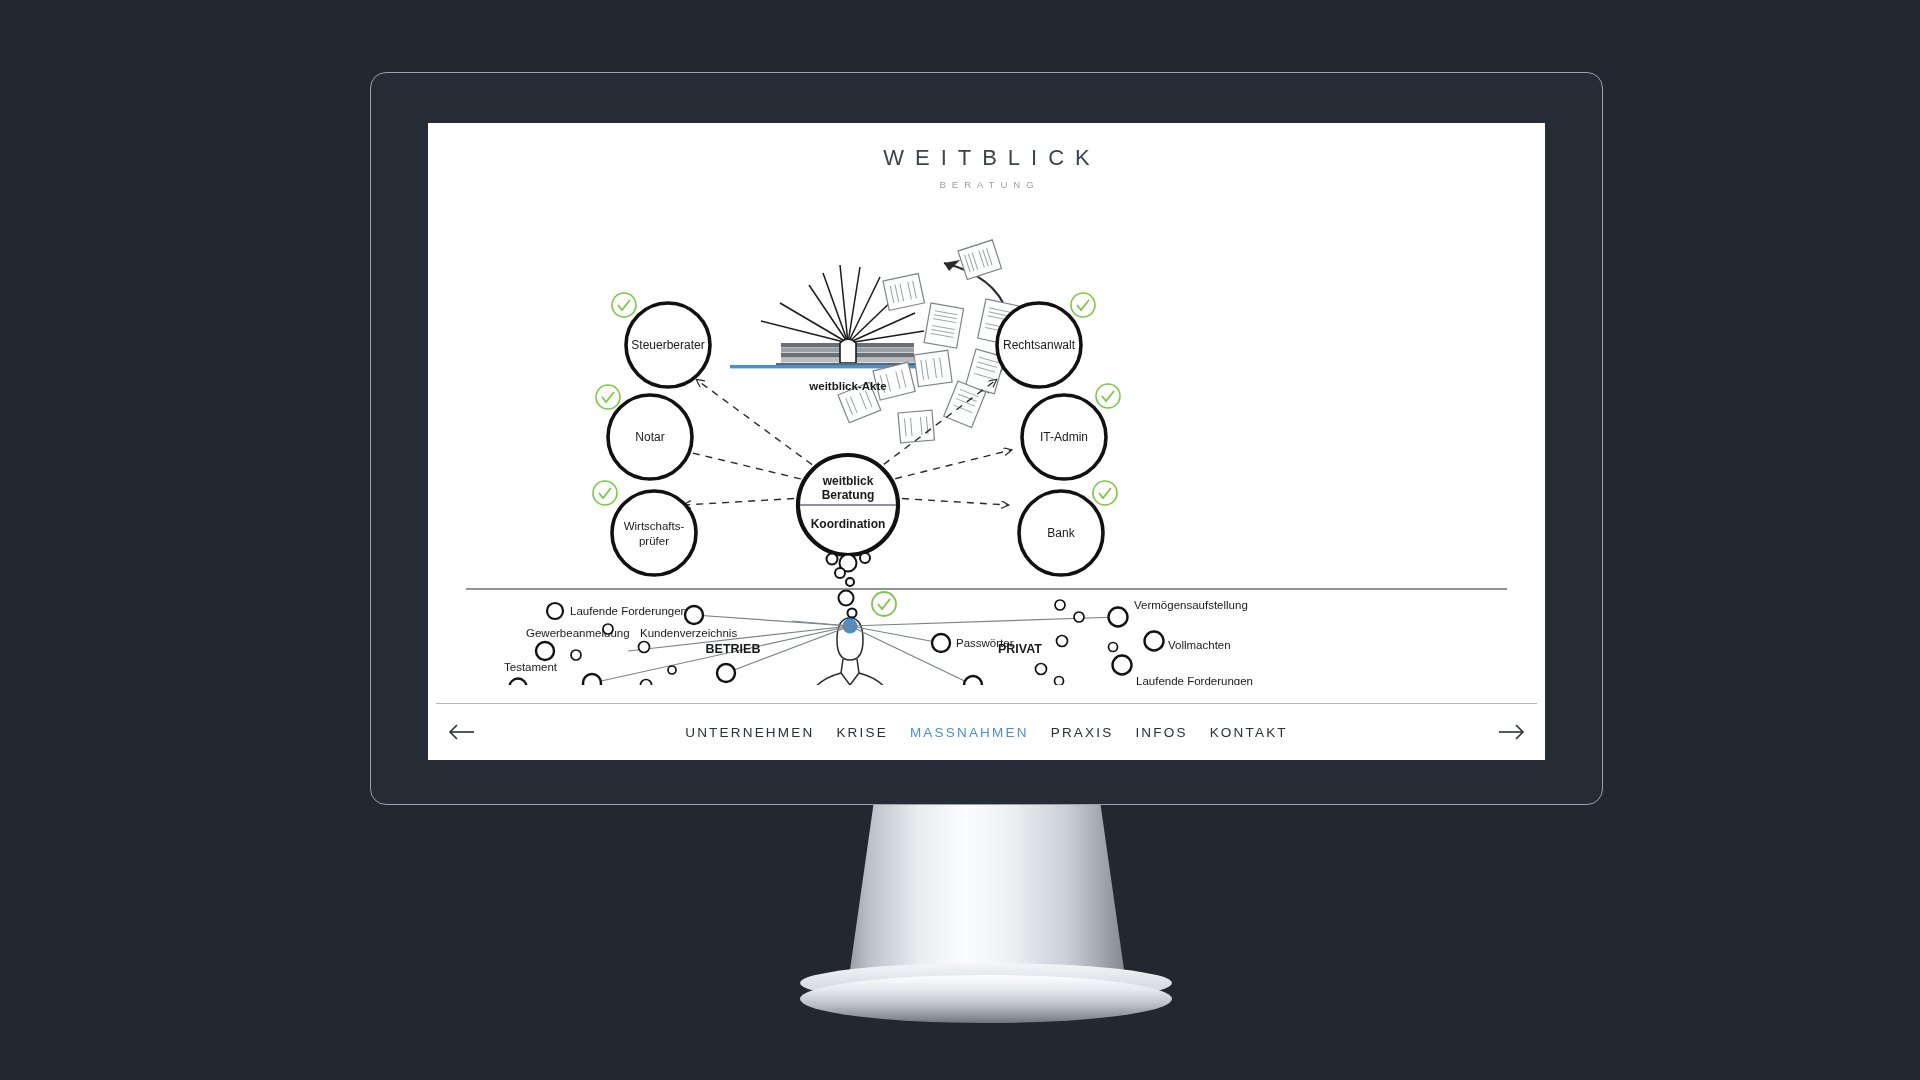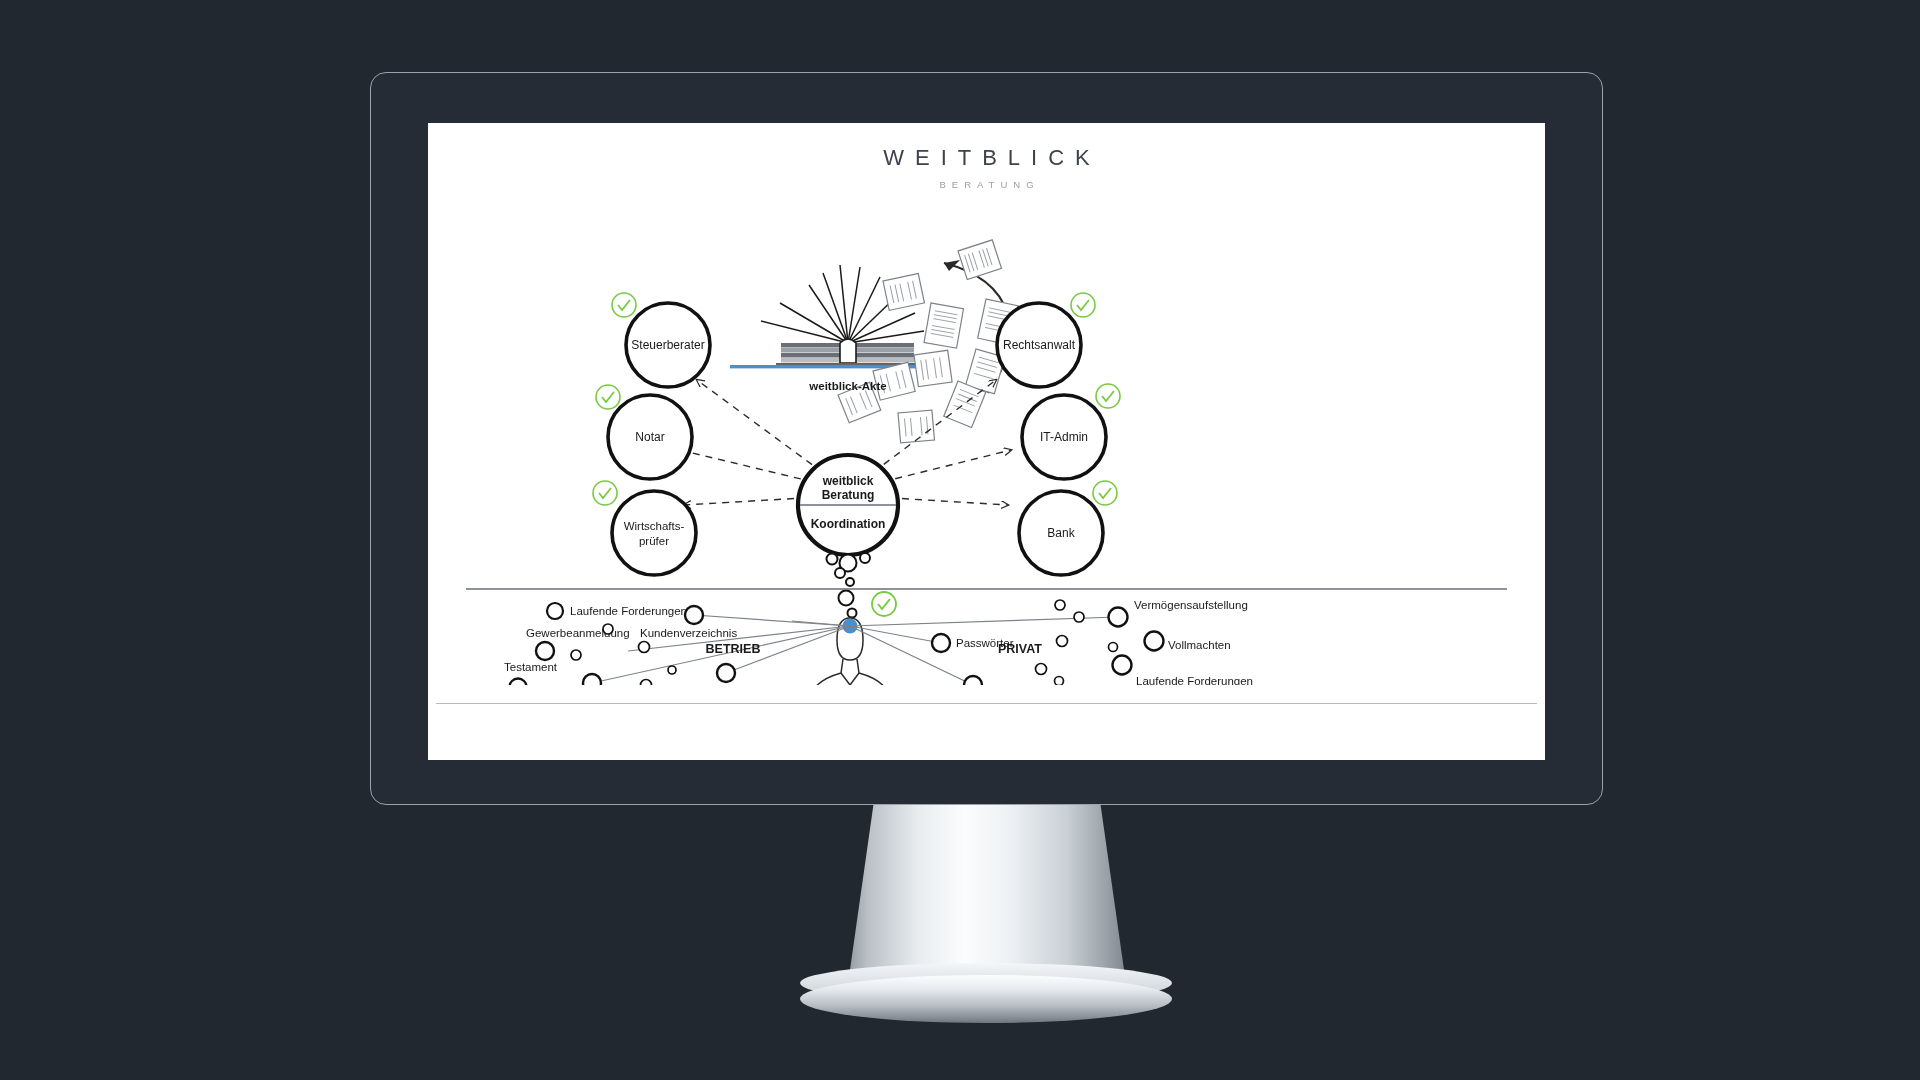--- a/index.html
+++ b/index.html
@@ -514,17 +514,37 @@
             <circle cx="751" cy="506" r="5"></circle>
             <circle cx="673" cy="542" r="5"></circle>
             <circle cx="762" cy="538" r="4.5"></circle>
           </g>
 
         </svg>
       </div>
 
       <div id="footer-rule"></div>
 
+      <div id="nav">
+        <svg class="nav-arrow" id="nav-prev" viewBox="0 0 30 20">
+          <line x1="28" y1="10" x2="4" y2="10" stroke="#2a2f35" stroke-width="1.6"></line>
+          <path d="M11,3 L4,10 L11,17" fill="none" stroke="#2a2f35" stroke-width="1.6"></path>
+        </svg>
+
+        <div class="nav-links">
+          <span class="nav-item">UNTERNEHMEN</span>
+          <span class="nav-item">KRISE</span>
+          <span class="nav-item active">MASSNAHMEN</span>
+          <span class="nav-item">PRAXIS</span>
+          <span class="nav-item">INFOS</span>
+          <span class="nav-item">KONTAKT</span>
+        </div>
+
+        <svg class="nav-arrow" id="nav-next" viewBox="0 0 30 20">
+          <line x1="2" y1="10" x2="26" y2="10" stroke="#2a2f35" stroke-width="1.6"></line>
+          <path d="M19,3 L26,10 L19,17" fill="none" stroke="#2a2f35" stroke-width="1.6"></path>
+        </svg>
+      </div>
 
     </div>
   </div>
 
 </div>
 
 </body></html>

